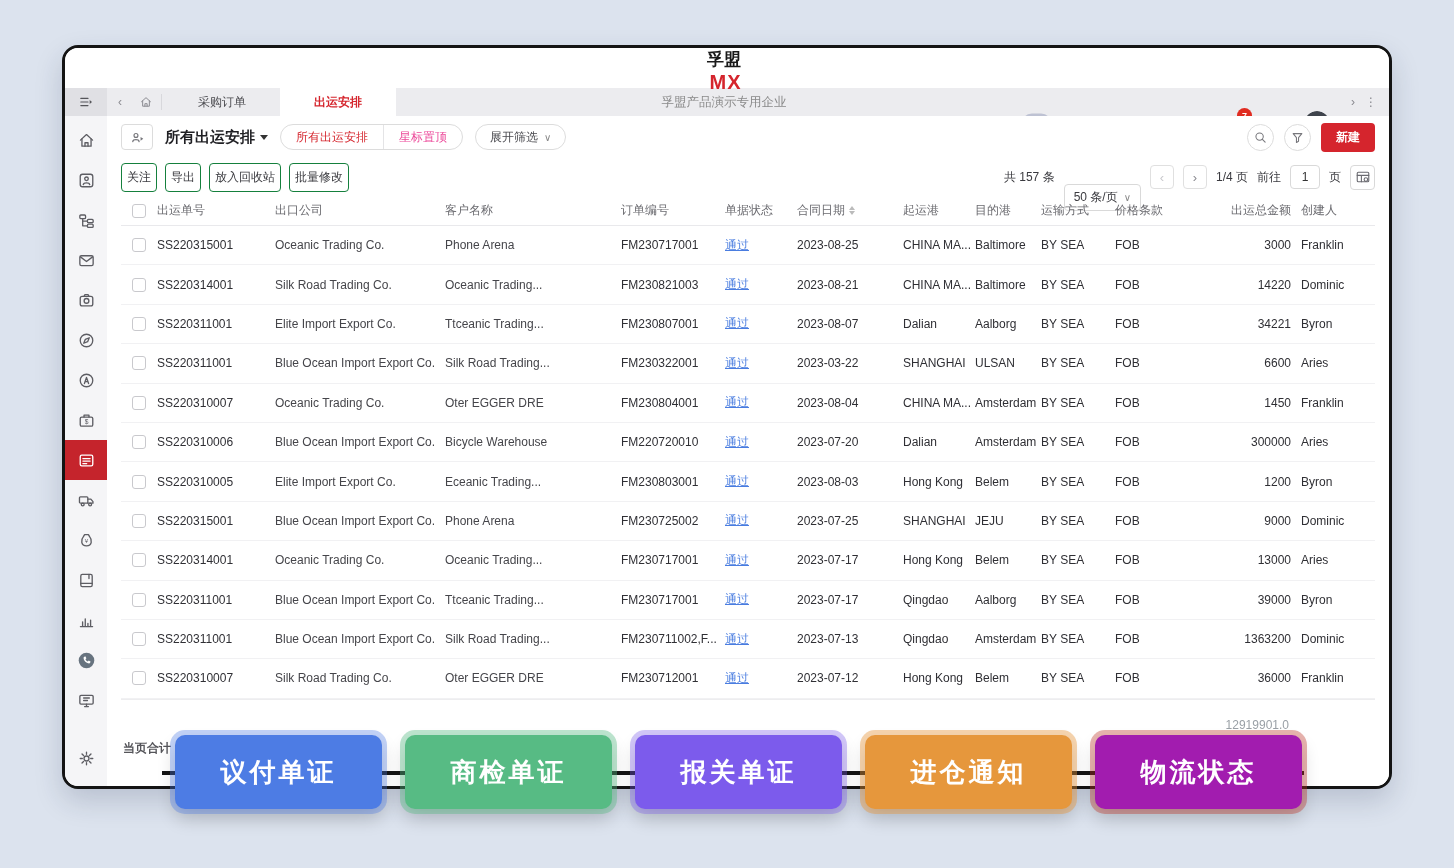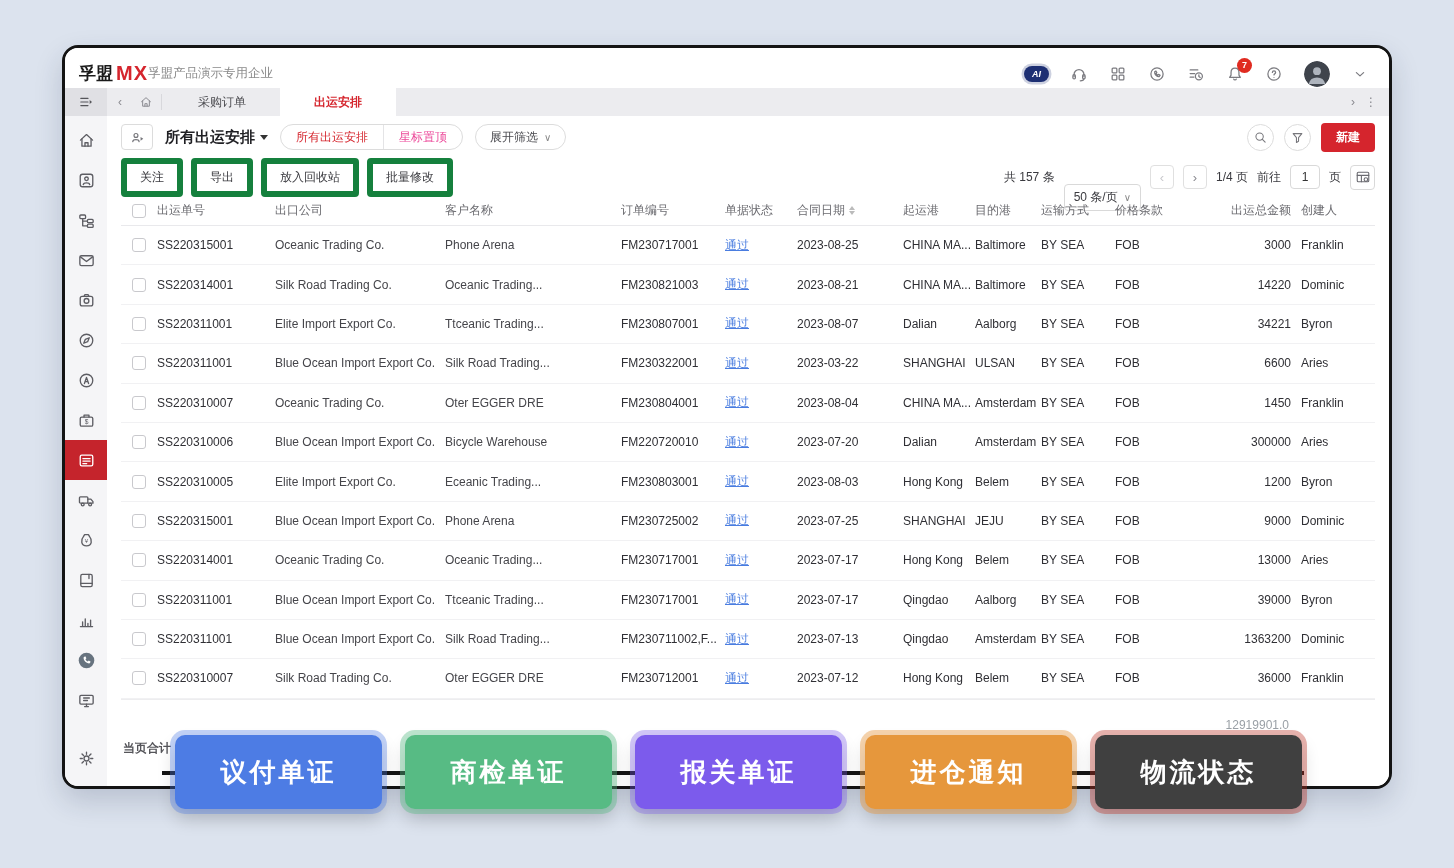--- a/index.html
+++ b/index.html
@@ -4,21 +4,21 @@
 <style>
   * { margin:0; padding:0; box-sizing:border-box; }
   body { font-family:"Liberation Sans","DejaVu Sans",sans-serif; }
   .stage { position:relative; width:1454px; height:868px; background:#dce3ee; overflow:hidden; }
 
   .window { position:absolute; left:62px; top:45px; width:1330px; height:744px;
     background:#fff; border:3px solid #141414; border-radius:16px; overflow:hidden;
     box-shadow:0 12px 28px rgba(30,40,70,.18); }
 
   
-  .topbar { height:40px; display:flex; align-items:center; padding:11px 20px 0 14px; background:#fff; }
+  .topbar { height:40px; display:flex; align-items:center; padding:0 20px 0 14px; background:#fff;flex-direction:column; }
   .logo-black { font-size:17px; font-weight:800; color:#1a1a1a; }
   .logo-mx { font-size:20px; font-weight:800; color:#d5252d; letter-spacing:1px; margin-left:3px; }
   .company { font-size:12.5px; color:#8a8a8a; }
   .top-icons { margin-left:auto; display:flex; align-items:center; gap:21px; color:#7b7b80; }
   .top-icons .ic { width:18px; height:18px; display:block; }
   .tico { position:relative; display:flex; align-items:center; cursor:pointer; }
   .ai-pill { background:#1d2f73; color:#fff; font-size:9px; font-weight:800; font-style:italic;
     padding:3px 8px; border-radius:9px; box-shadow:0 0 0 2.5px rgba(29,47,115,.22); }
   .badge { position:absolute; top:-7px; right:-8px; background:#e02b20; color:#fff; font-size:9px;
     font-weight:700; min-width:15px; height:15px; border-radius:8px; display:flex; align-items:center;
@@ -64,22 +64,22 @@
   .chev { font-size:10px; color:#888; }
   .filter-right { margin-left:auto; display:flex; align-items:center; gap:10px; }
   .round-ic { width:27px; height:27px; border:1px solid #dcdcdc; border-radius:50%; display:flex;
     align-items:center; justify-content:center; color:#77777c; cursor:pointer; background:#fff; }
   .round-ic .ic { width:15px; height:15px; }
   .btn-create { background:#d5252d; color:#fff; font-size:12px; font-weight:600; border:none;
     border-radius:4px; padding:6px 15px; cursor:pointer; }
 
   
   .toolbar { height:38px; display:flex; align-items:center; gap:8px; }
-  .tbtn { background:#fff; border:6px solid #15803d; border-radius:4px; font-size:12px; color:#3a3a3f;
-    padding:5px 13px; cursor:pointer; }
+  .tbtn { background:#fff; border:1px solid #15803d; border-radius:4px; font-size:12px; color:#3a3a3f;
+    padding:5px 5px; cursor:pointer; }
   .pag { margin-left:auto; display:flex; align-items:center; gap:9px; font-size:12px; color:#3a3a3f; }
   .psize { border:1px solid #d9d9d9; border-radius:4px; padding:4px 9px; display:flex; gap:6px; align-items:center; cursor:pointer; background:#fff;margin-top:40px; }
   .pnav { width:24px; height:24px; border:1px solid #e0e0e0; border-radius:4px; display:flex; align-items:center;
     justify-content:center; font-size:13px; cursor:pointer; background:#fff; }
   .pnav.prev { color:#c8c8cc; }
   .pnav.next { color:#8a8a90; }
   .goto-input { width:30px; height:24px; border:1px solid #d9d9d9; border-radius:4px; text-align:center; font-size:12px; color:#333; }
   .cfg-ic { width:25px; height:25px; border:1px solid #d9d9d9; border-radius:4px; display:flex; align-items:center;
     justify-content:center; color:#6a6a70; cursor:pointer; background:#fff; }
   .cfg-ic .ic { width:16px; height:16px; }
@@ -644,16 +644,16 @@
     </div>
   </div>
 
   <div class="flow">
     <div class="flow-line"></div>
     <div class="flow-btns" id="flow-btns">
         <div class="flow-btn" style="background: rgb(77, 124, 228); box-shadow: rgba(77, 124, 228, 0.35) 0px 0px 0px 5px, rgba(0, 0, 0, 0.18) 0px 10px 18px;">议付单证</div>
         <div class="flow-btn" style="background: rgb(87, 187, 132); box-shadow: rgba(87, 187, 132, 0.4) 0px 0px 0px 5px, rgba(0, 0, 0, 0.18) 0px 10px 18px;">商检单证</div>
         <div class="flow-btn" style="background: rgb(124, 91, 236); box-shadow: rgba(124, 91, 236, 0.35) 0px 0px 0px 5px, rgba(0, 0, 0, 0.18) 0px 10px 18px;">报关单证</div>
         <div class="flow-btn" style="background: rgb(230, 151, 60); box-shadow: rgba(230, 151, 60, 0.42) 0px 0px 0px 5px, rgba(0, 0, 0, 0.18) 0px 10px 18px;">进仓通知</div>
-        <div class="flow-btn" style="background: #404040; box-shadow: rgba(188, 52, 40, 0.38) 0px 0px 0px 5px, rgba(0, 0, 0, 0.18) 0px 10px 18px;">物流状态</div>
+        <div class="flow-btn" style="background: #a21caf; box-shadow: rgba(188, 52, 40, 0.38) 0px 0px 0px 5px, rgba(0, 0, 0, 0.18) 0px 10px 18px;">物流状态</div>
       </div>
   </div>
 </div>
 
 </body></html>

